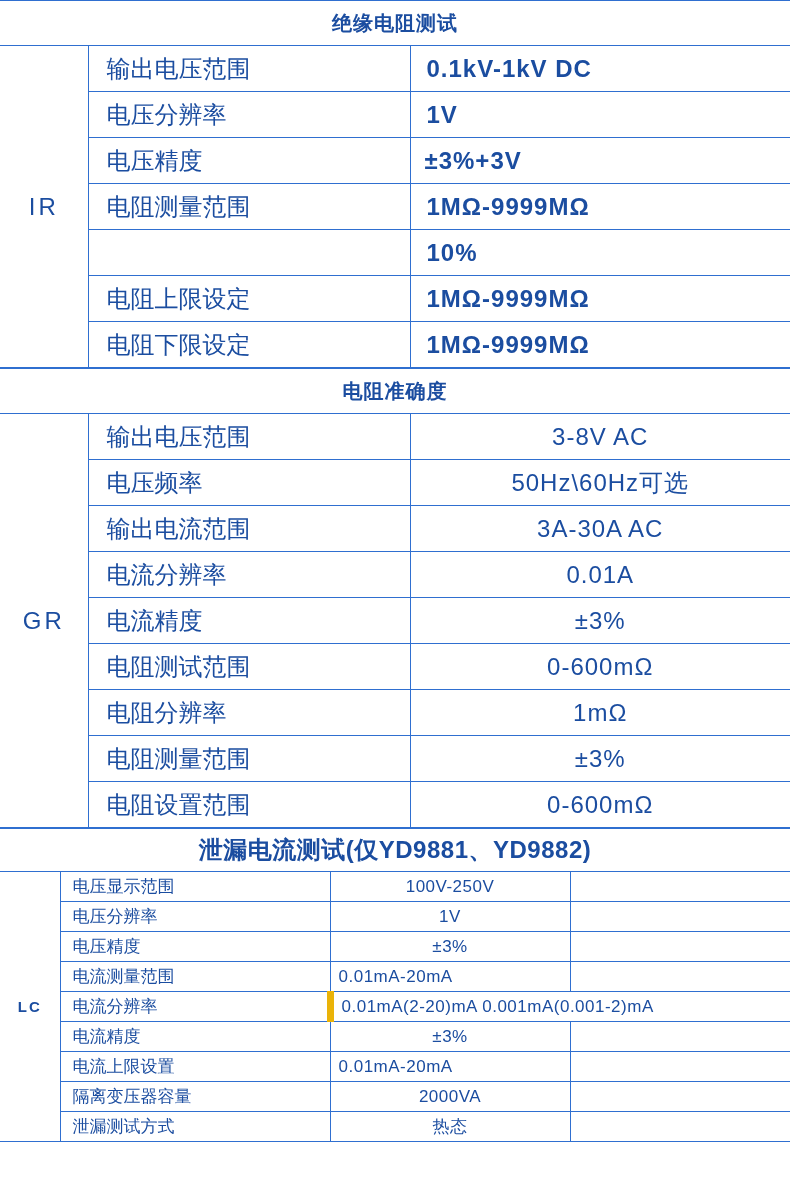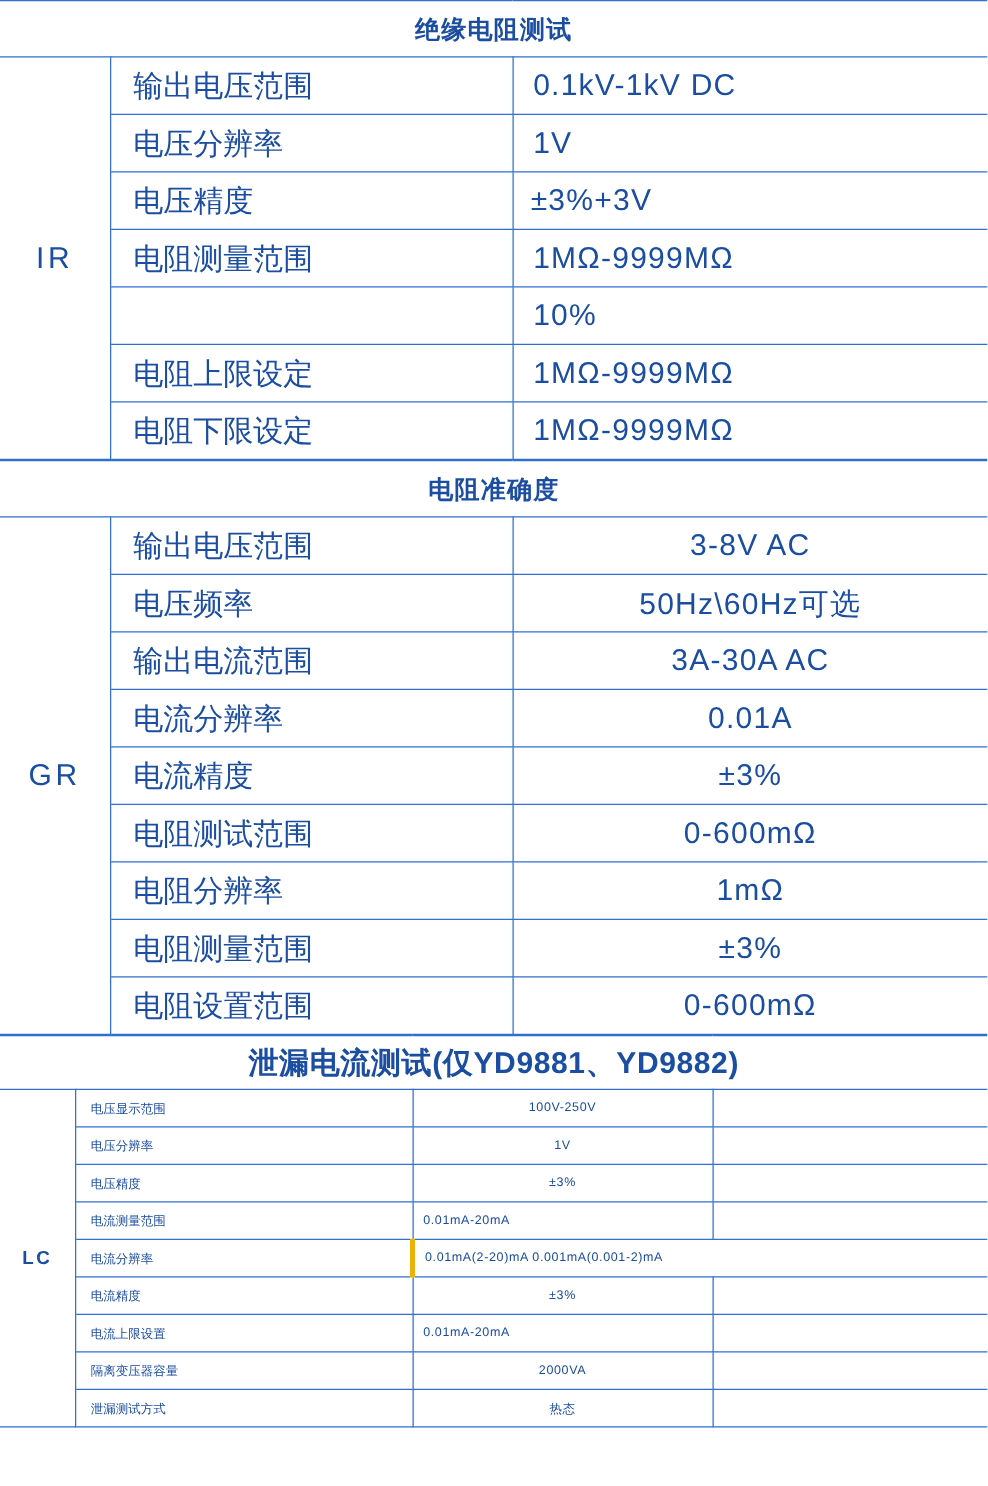--- a/index.html
+++ b/index.html
@@ -58,30 +58,31 @@
   }
   .big-row td {
     font-size: 24px;
   }
   .param {
     padding-left: 18px;
   }
   .val {
     padding-left: 16px;
     letter-spacing: 1px;
+    font-weight: bold;
   }
   .val-center {
     text-align: center;
     letter-spacing: 1px;
   }
   .small-row {
     height: 30px;
   }
   .small-row td {
-    font-size: 10px;
+    font-size: 17px;
   }
   .small-row .param {
     padding-left: 12px;
   }
   .small-row .val-center {
     text-align: center;
     letter-spacing: 0.5px;
   }
   .edge-right {
     border-right: none;
@@ -211,21 +212,21 @@
         <td class="val-center">±3%</td>
         <td class="edge-right"></td>
       </tr>
       <tr class="small-row">
         <td class="param">电流测量范围</td>
         <td class="val-center" style="text-align:left;padding-left:8px;">0.01mA-20mA</td>
         <td class="edge-right"></td>
       </tr>
       <tr class="small-row">
         <td class="param">电流分辨率</td>
-        <td class="val-center edge-right" colspan="2" style="text-align:left;padding-left:8px;border-left:4px solid #eab308;margin-left:12px;">0.01mA(2-20)mA 0.001mA(0.001-2)mA</td>
+        <td class="val-center edge-right" colspan="2" style="text-align:left;padding-left:8px;border-left:7px solid #eab308;margin-left:12px;">0.01mA(2-20)mA 0.001mA(0.001-2)mA</td>
       </tr>
       <tr class="small-row">
         <td class="param">电流精度</td>
         <td class="val-center">±3%</td>
         <td class="edge-right"></td>
       </tr>
       <tr class="small-row">
         <td class="param">电流上限设置</td>
         <td class="val-center" style="text-align:left;padding-left:8px;">0.01mA-20mA</td>
         <td class="edge-right"></td>

